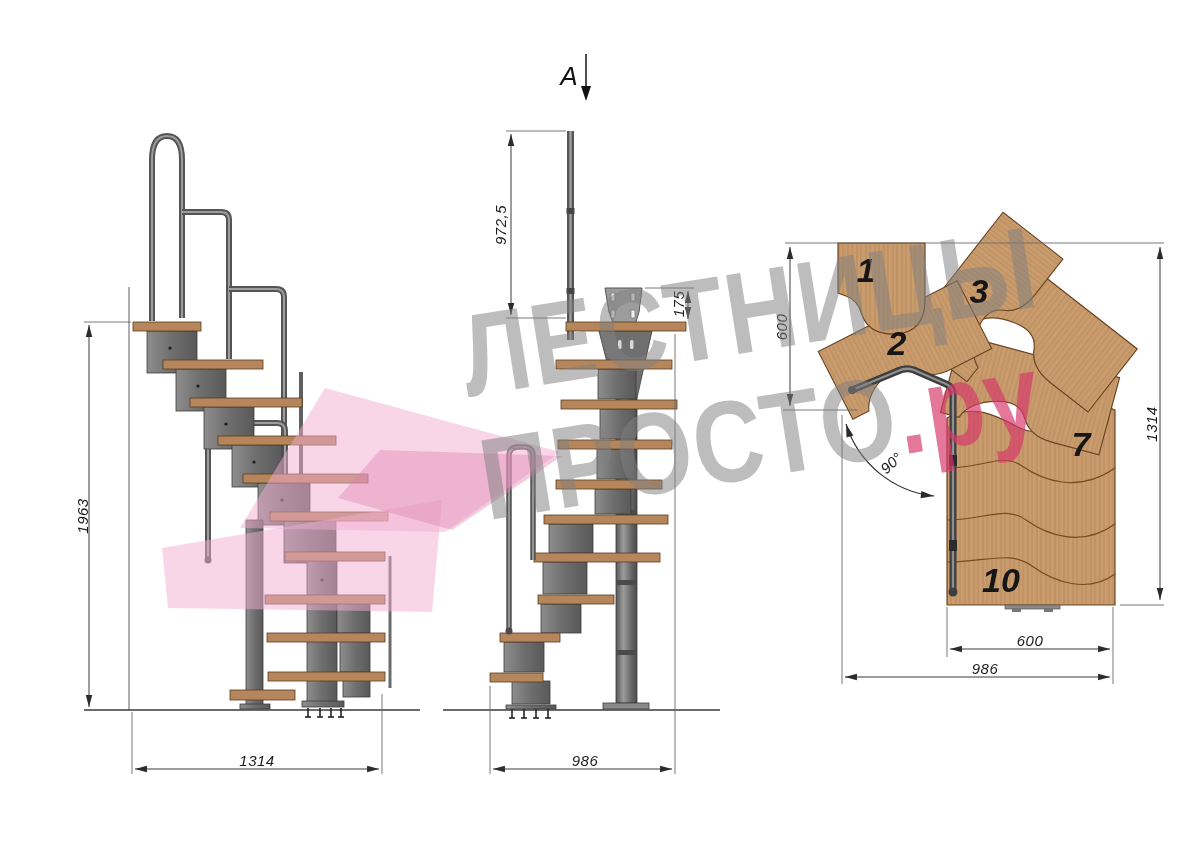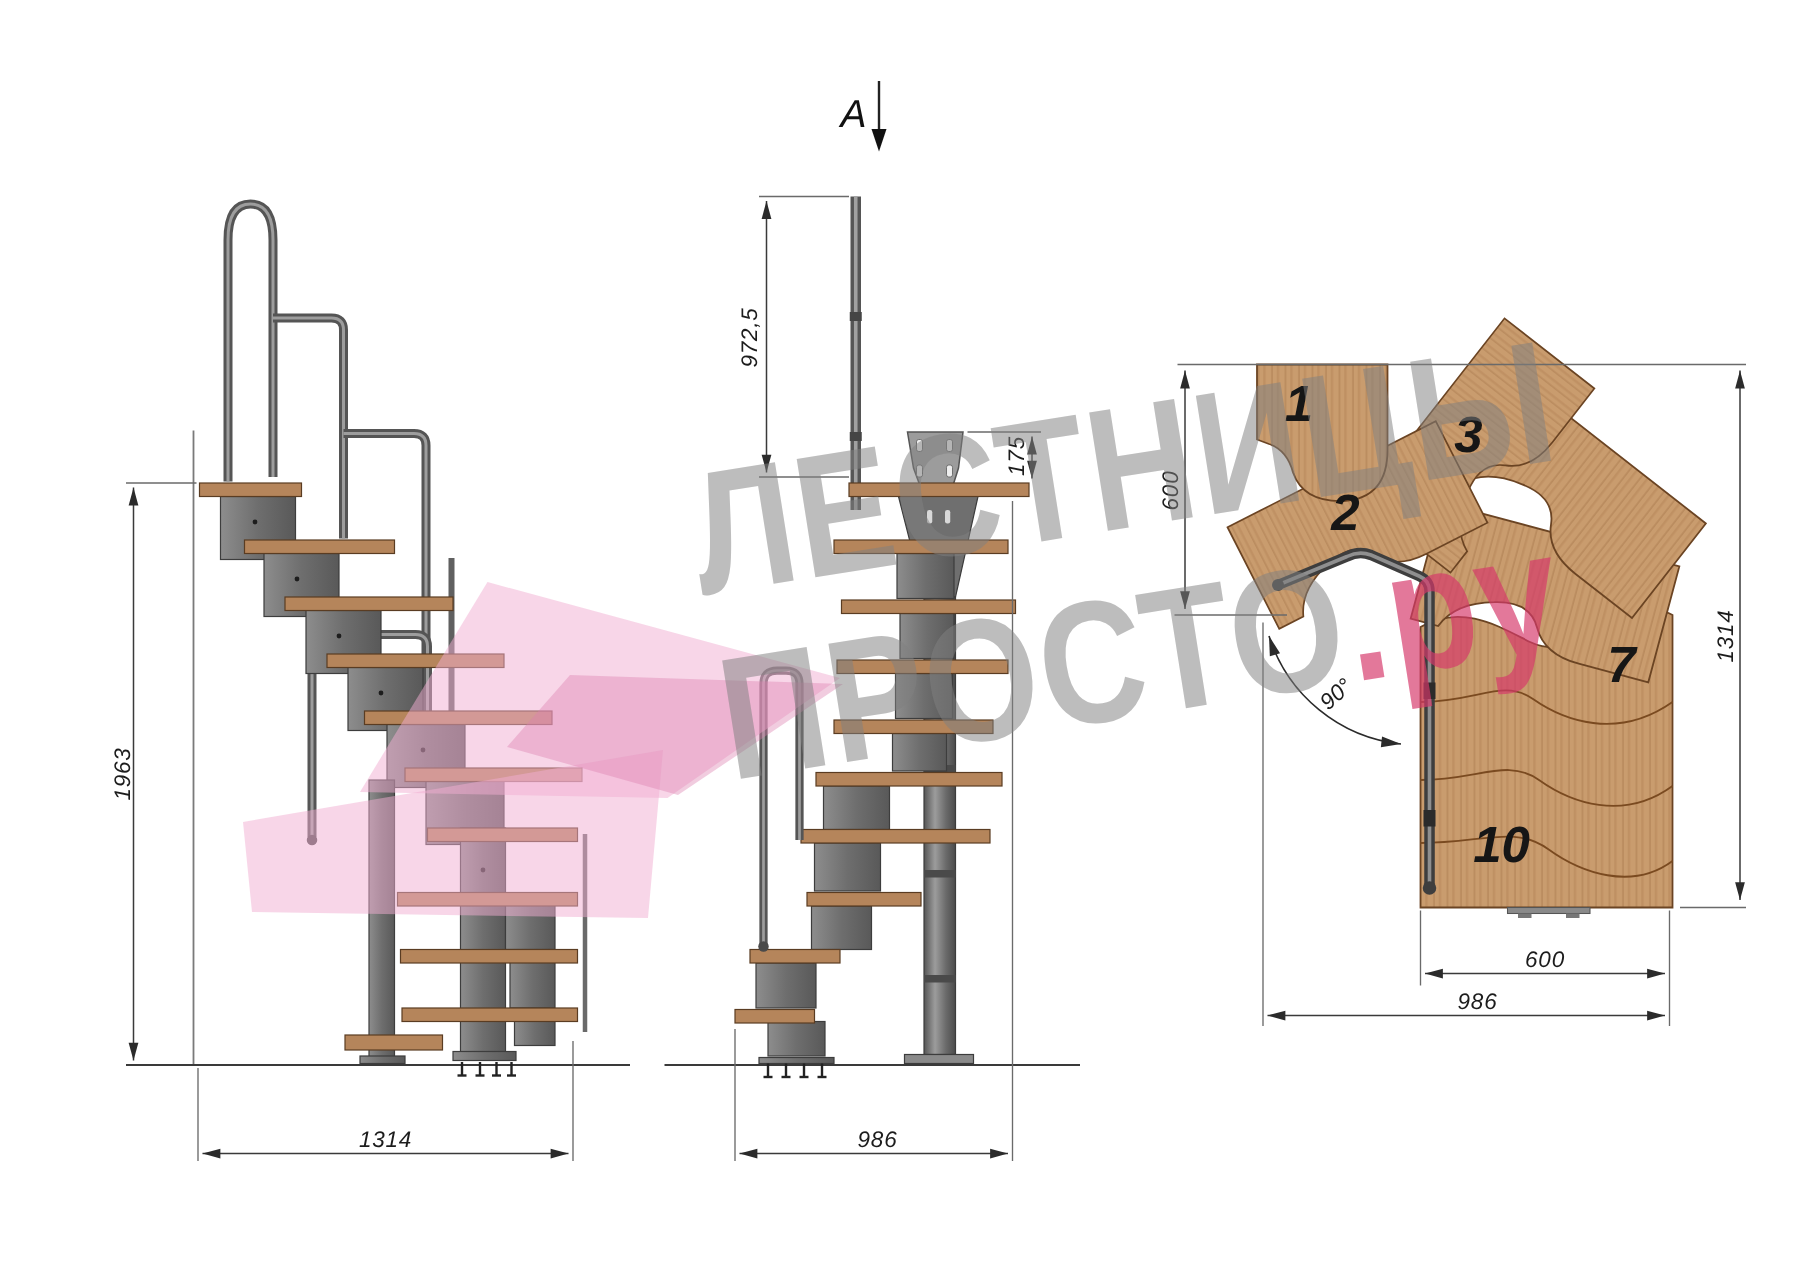--- a/index.html
+++ b/index.html
@@ -285,20 +285,20 @@
 <div class="dim vert" style="left:781px;top:327px;">600</div>
 <div class="dim vert" style="left:1151px;top:424px;">1314</div>
 <div class="dim" style="left:1030px;top:640px;">600</div>
 <div class="dim" style="left:985px;top:668px;">986</div>
 <div class="angle-label" style="left:891px;top:463px;">90°</div>
 
 <div class="stepnum" style="left:866px;top:270px;">1</div>
 <div class="stepnum" style="left:897px;top:343px;">2</div>
 <div class="stepnum" style="left:979px;top:291px;">3</div>
 <div class="stepnum" style="left:1081px;top:444px;">7</div>
-<div class="stepnum" style="left:1001px;top:564px;">10</div>
+<div class="stepnum" style="left:1001px;top:580px;">10</div>
 
 <div class="watermark">
   <div>ЛЕСТНИЦЫ</div>
   <div><span>ПРОСТО</span><span class="wm-pink">.ру</span></div>
 </div>
 
 </div>
 
 </body></html>

